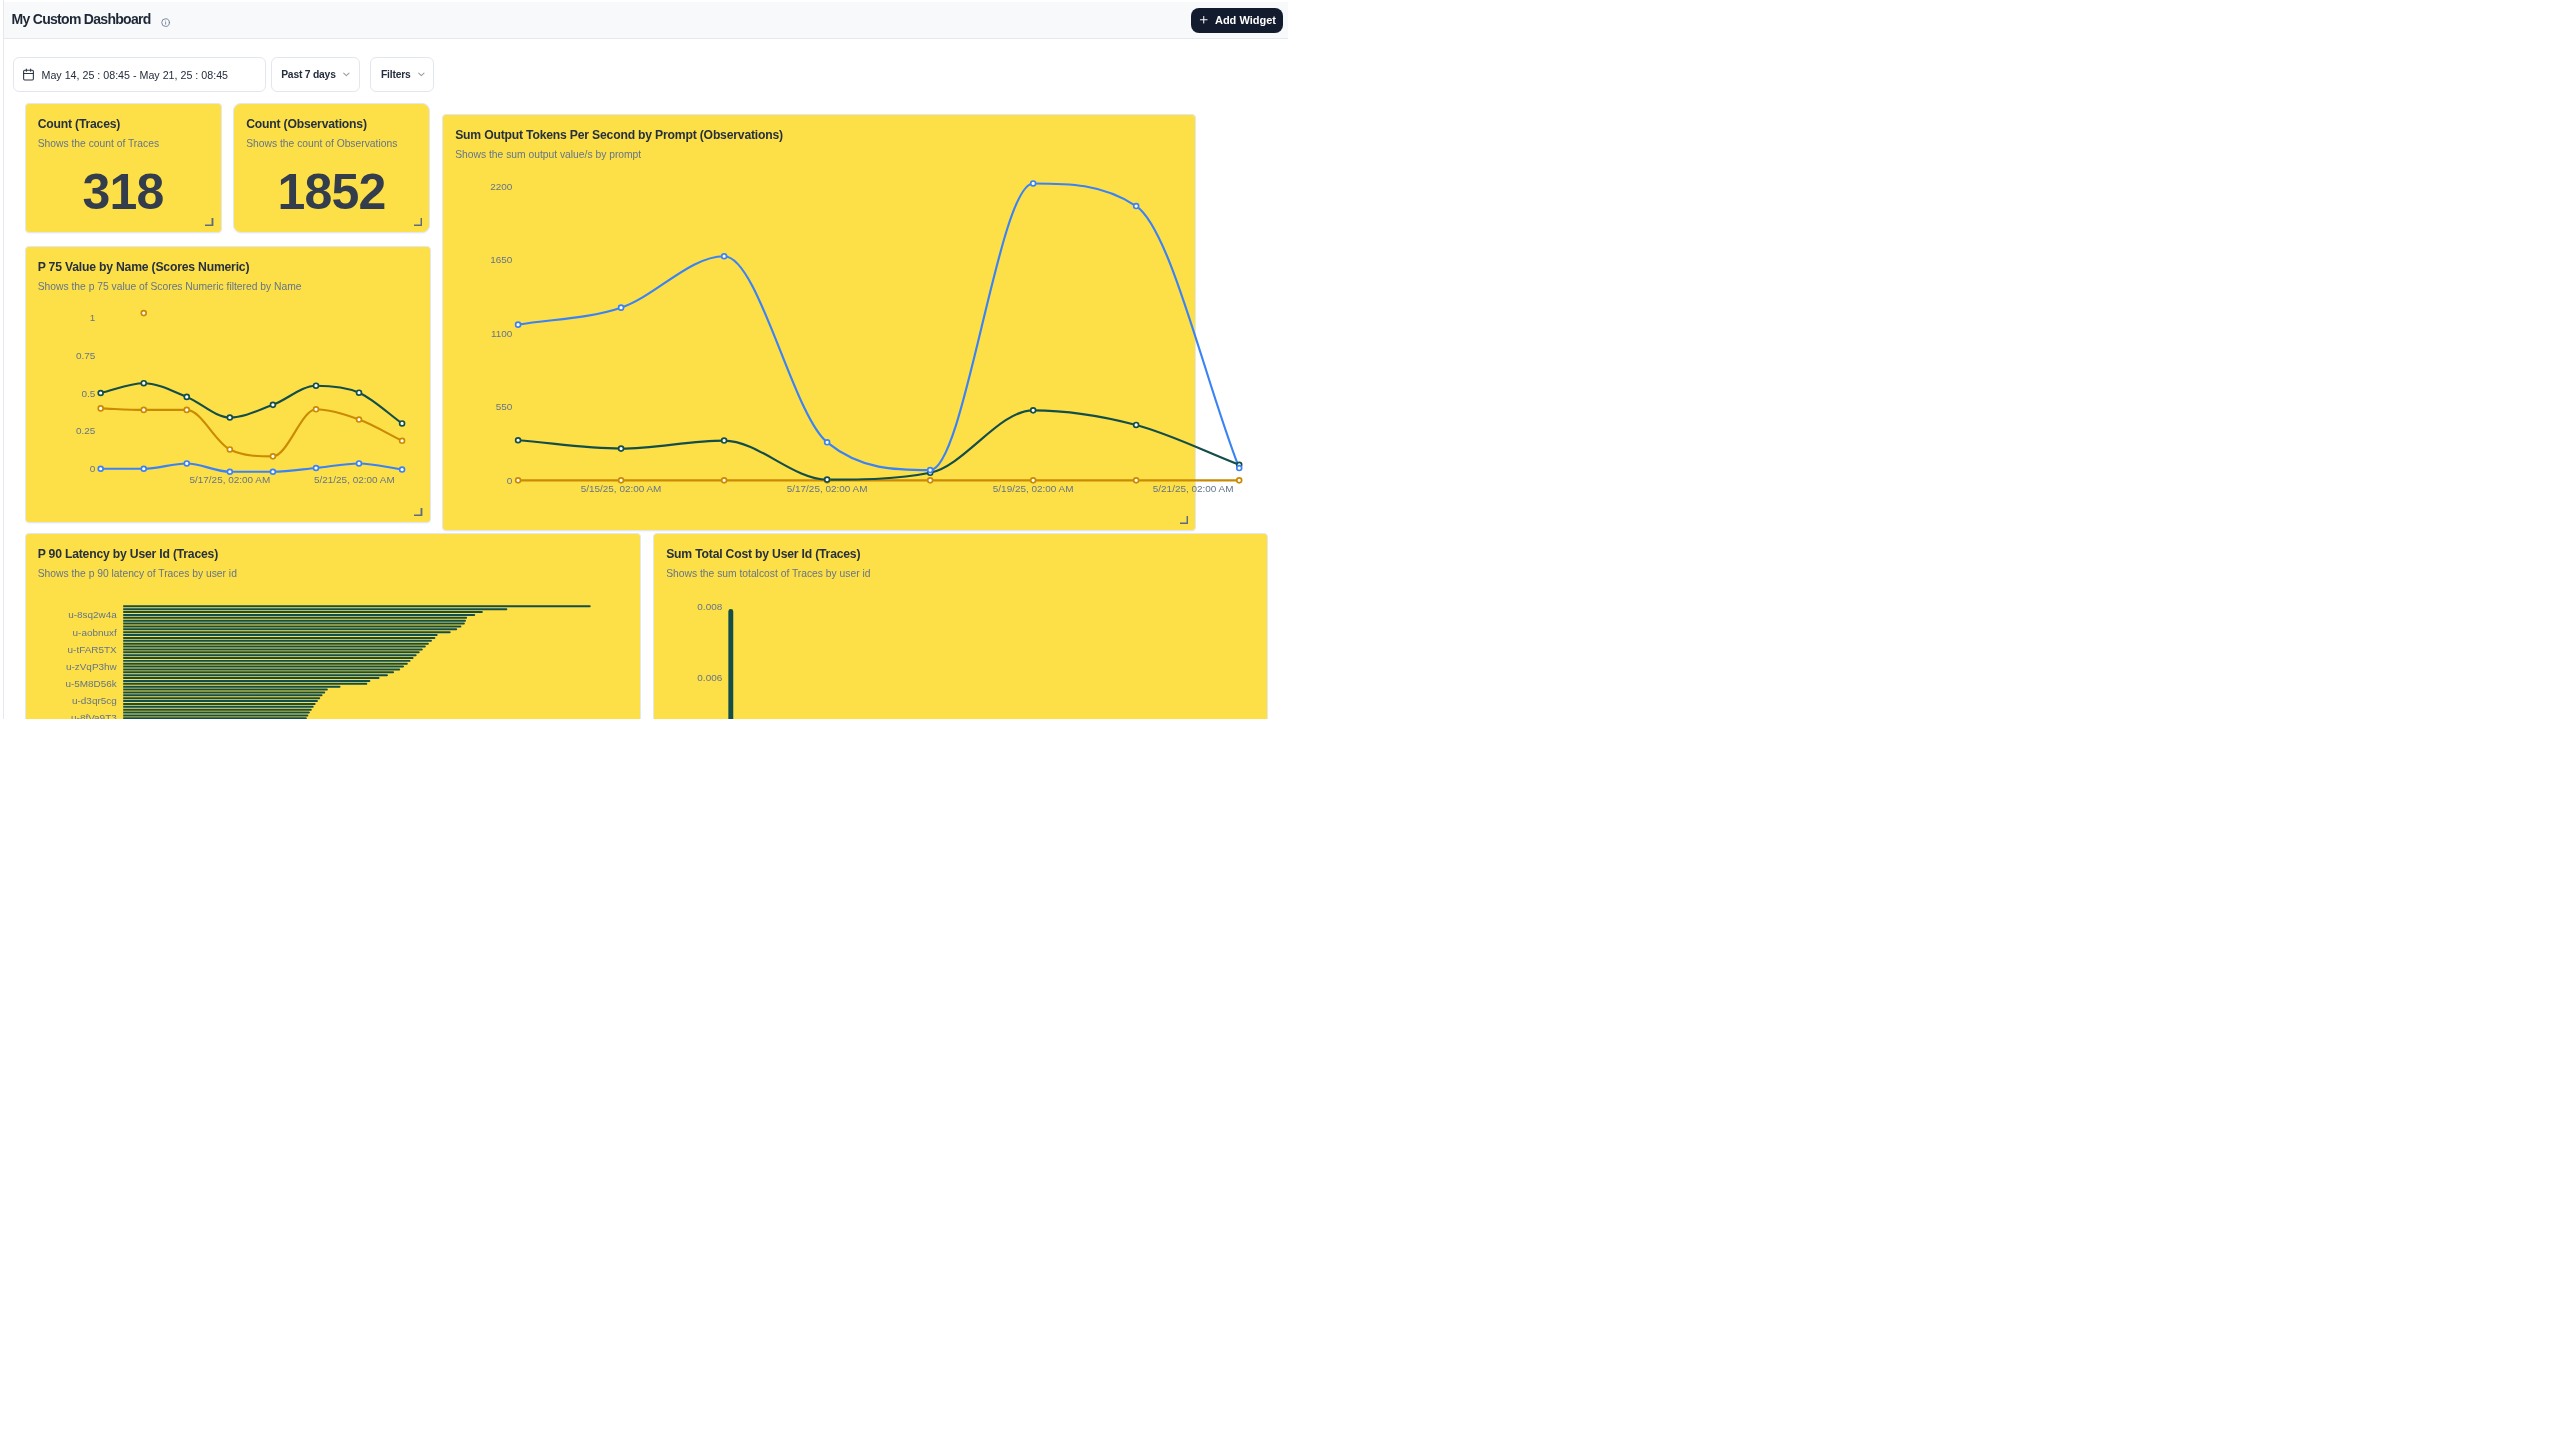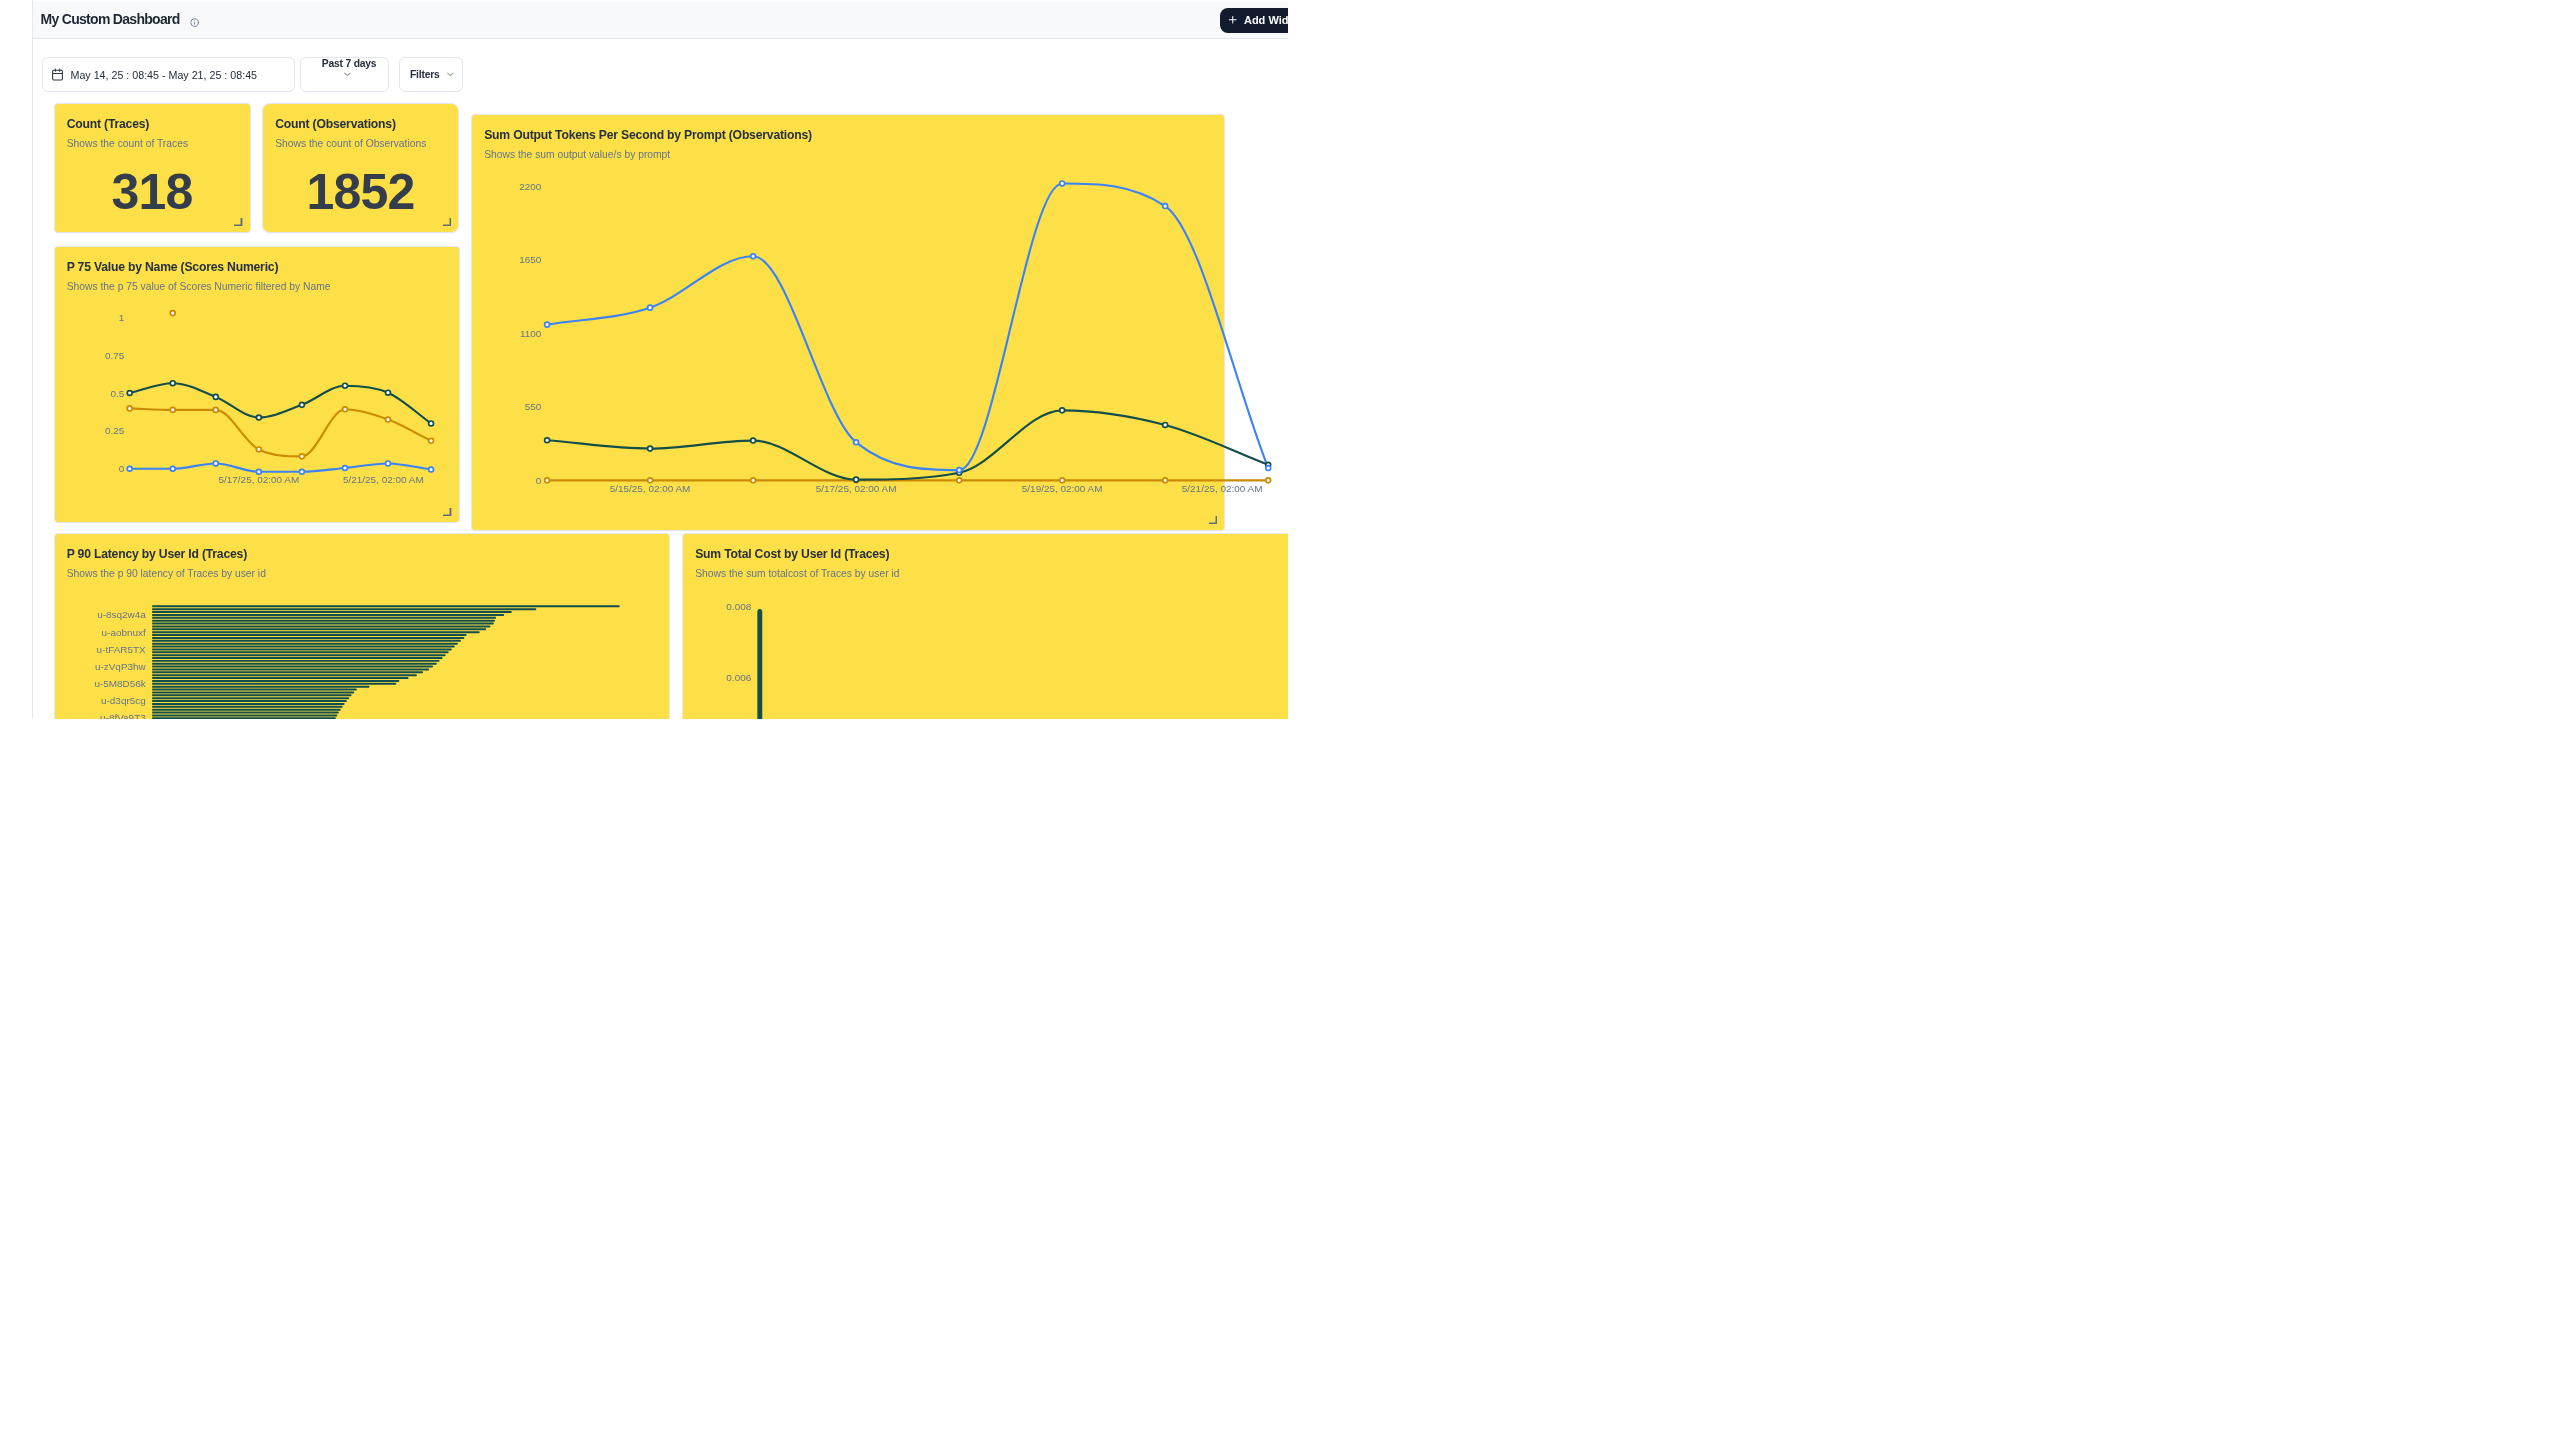--- a/index.html
+++ b/index.html
@@ -1,18 +1,18 @@
 <!DOCTYPE html>
 <html style="font-size:12.2px"><head>
 <meta charset="utf-8">
 <style>
 * { margin:0; padding:0; box-sizing:border-box; }
 html,body { width:1288px; height:719px; overflow:hidden; background:#fff;
   font-family:"Liberation Sans", sans-serif; }
-#page { position:relative; width:1288px; height:719px;margin-left:29px; }
+#page { position:relative; width:1288px; height:719px; }
 .leftline { position:absolute; left:3.1px; top:0; bottom:0; width:0.8px; background:#e5e8ee; }
 .topbar { position:absolute; left:3.8px; top:1.5px; right:0; height:37px;
   background:#f8f9fb; border-bottom:0.8px solid #e4e7ed; }
 .pagetitle { position:absolute; left:11.5px; top:10.7px; font-size:14px; font-weight:700;
   color:#1e2735; letter-spacing:-0.7px; }
 .infoicon { position:absolute; left:161px; top:16px; }
 .addbtn { position:absolute; left:1191px; top:7.7px; width:92px; height:25px;
   background:#131c2e; border-radius:8px; color:#fff; font-size:11px; font-weight:600;
   display:flex; align-items:center; justify-content:center; gap:5.4px; }
 .ctrl { position:absolute; height:35px; border:0.8px solid #e2e7ef; border-radius:6.1px;
@@ -48,21 +48,21 @@
 
   <div class="ctrl" style="left:13px; top:57px; width:253px;">
     <svg style="margin-left:8.4px" width="13" height="13" viewBox="0 0 24 24" fill="none" stroke="#2b3544" stroke-width="2" stroke-linecap="round" stroke-linejoin="round">
         <rect width="18" height="18" x="3" y="4" rx="2"></rect>
         <path d="M16 2v4"></path>
         <path d="M8 2v4"></path>
         <path d="M3 10h18"></path>
       </svg>
     <span style="margin-left:6.1px">May 14, 25 : 08:45 - May 21, 25 : 08:45</span>
   </div>
-  <div class="ctrl" style="left:271px; top:57px; width:89px;flex-direction:column;">
+  <div class="ctrl" style="left:271px; top:57px; width:89px;">
     <span style="margin-left:9.2px; font-weight:600; font-size:10.3px; letter-spacing:-0.2px;">Past 7 days</span>
     <svg style="margin-left:5.4px" width="10.7" height="10.7" viewBox="0 0 24 24" fill="none" stroke="#93a29b" stroke-width="2.4" stroke-linecap="round" stroke-linejoin="round">
         <path d="m6 9 6 6 6-6"></path>
       </svg>
   </div>
   <div class="ctrl" style="left:370px; top:57px; width:64px;align-items:center;">
     <span style="margin-left:10px; font-weight:600; font-size:10.3px; letter-spacing:-0.2px;">Filters</span>
     <svg style="margin-left:5.4px" width="10.7" height="10.7" viewBox="0 0 24 24" fill="none" stroke="#93a29b" stroke-width="2.4" stroke-linecap="round" stroke-linejoin="round">
         <path d="m6 9 6 6 6-6"></path>
       </svg>

